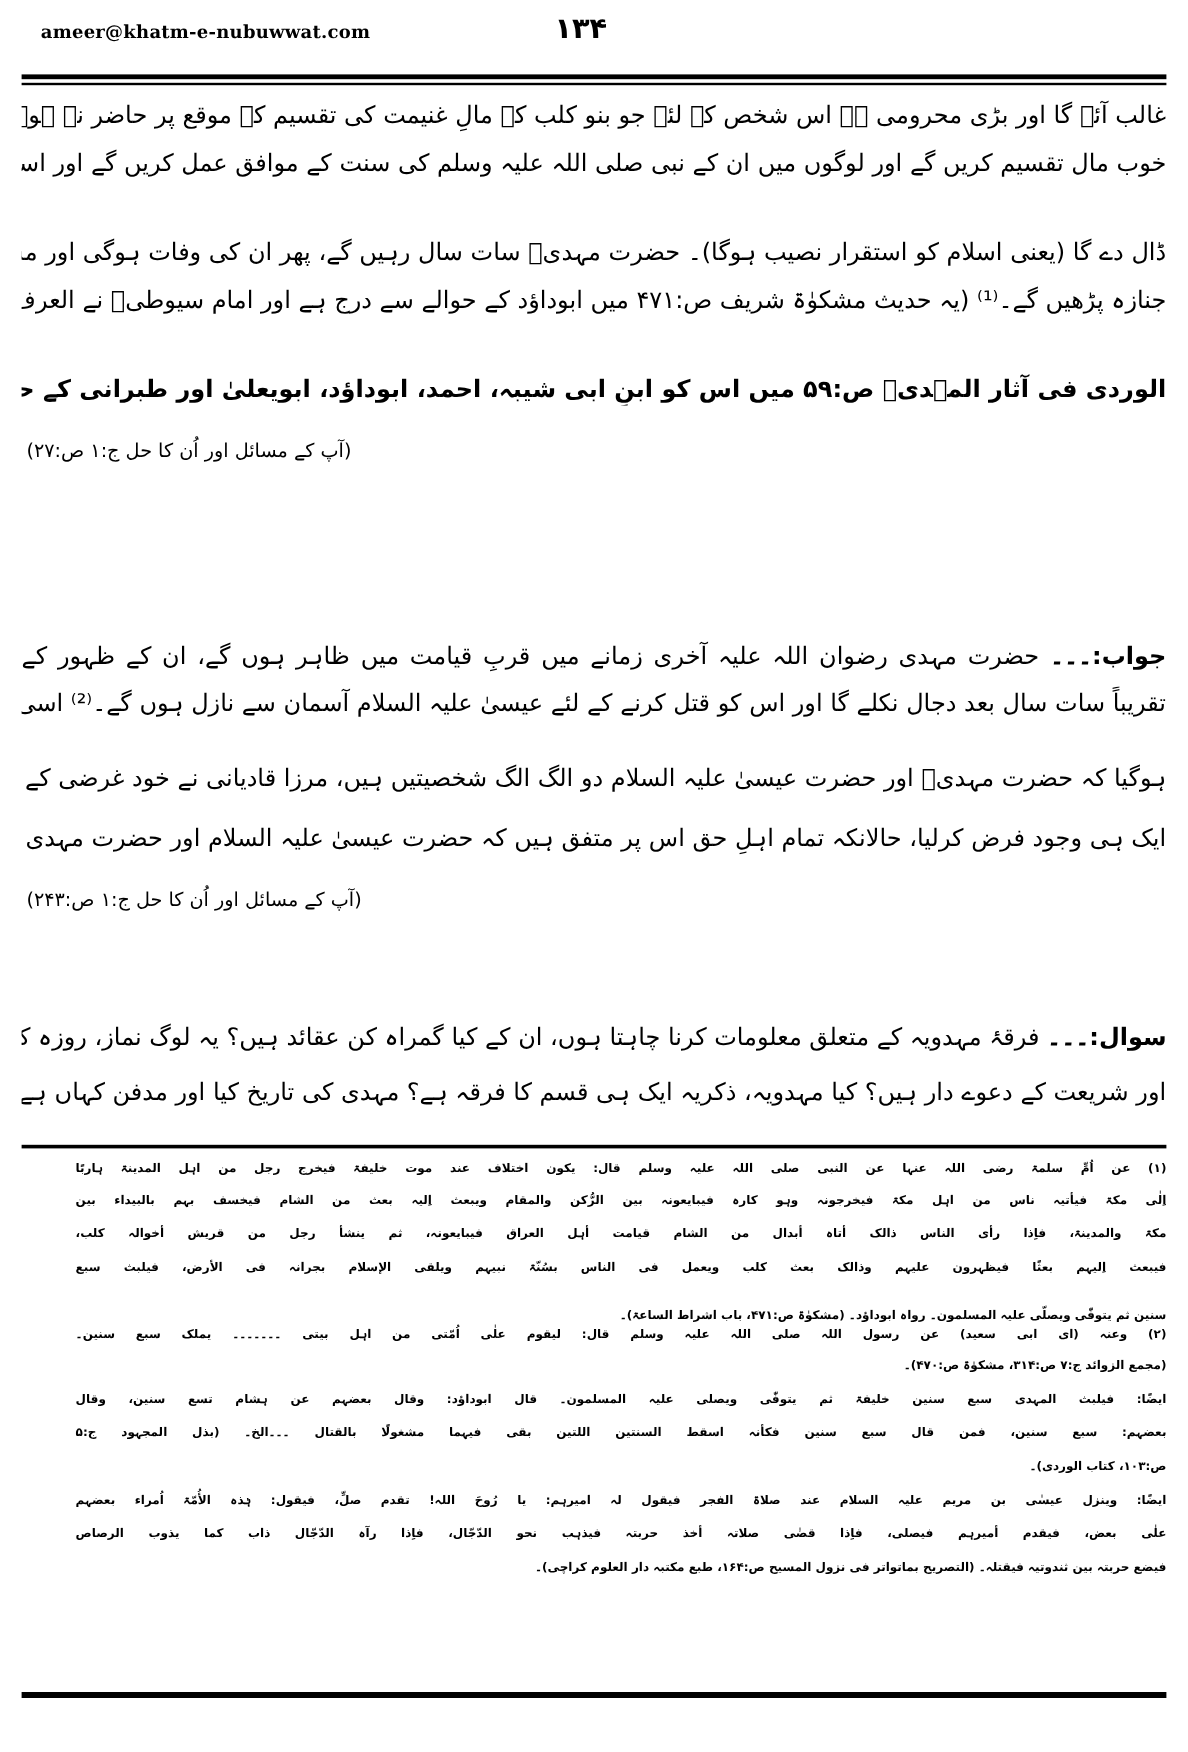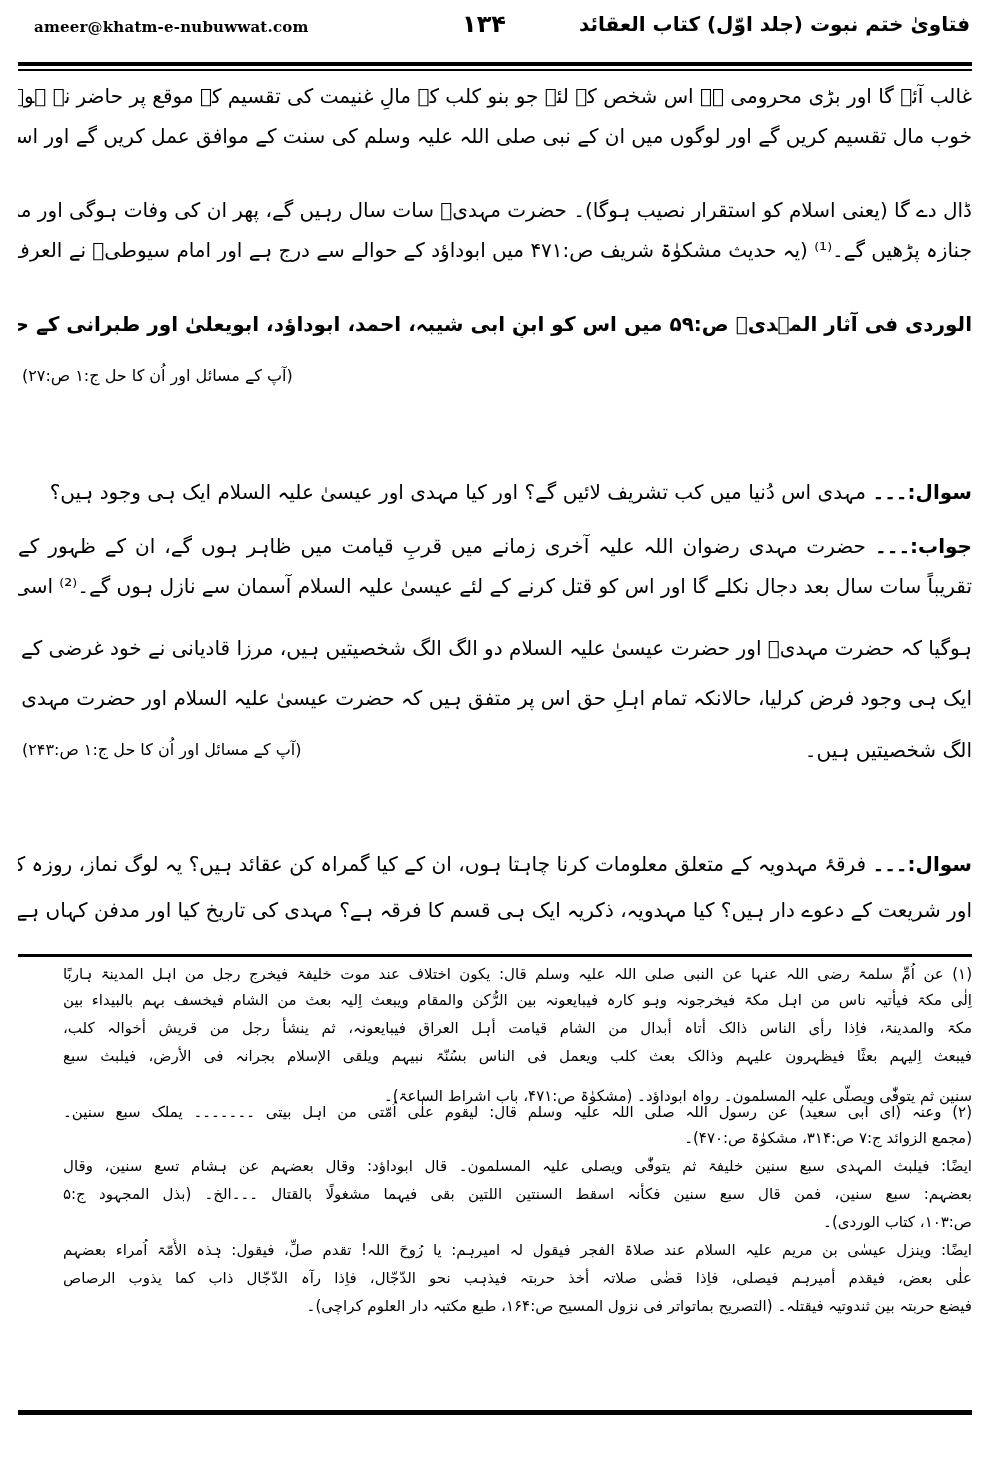--- a/index.html
+++ b/index.html
@@ -15,63 +15,57 @@
   .hdr-rule-thin { position: absolute; left: 18px; right: 18px; top: 69px; height: 2px; background: #000; }
   .line { position: absolute; left: 18px; right: 18px; font-size: 20px; line-height: 28px; white-space: nowrap; overflow: hidden; text-align: justify; text-align-last: justify; direction: rtl; font-family: "DejaVu Sans", sans-serif; }
   .line.last { text-align-last: right; }
   .bold { font-weight: bold; }
   .ref { position: absolute; left: 22px; font-family: "DejaVu Sans", sans-serif; font-size: 16px; direction: rtl; white-space: nowrap; }
   .heading1 { position: absolute; right: 22px; top: 412px; font-family: "DejaVu Serif", serif; font-weight: bold; font-size: 30px; direction: rtl; white-space: nowrap; }
   .heading2 { position: absolute; right: 22px; top: 798px; font-family: "DejaVu Serif", serif; font-weight: bold; font-size: 30px; direction: rtl; white-space: nowrap; }
   .label { font-weight: bold; }
 
   .fn-rule { position: absolute; left: 18px; right: 18px; top: 954px; height: 3px; background: #000; }
-  .fn { position: absolute; left: 18px; right: 18px; font-family: "DejaVu Sans", sans-serif; font-weight: normal; font-size: 15px; line-height: 25px; direction: rtl; white-space: nowrap; overflow: hidden; text-align: justify; text-align-last: justify; margin-left: 45px; }
+  .fn { position: absolute; left: 18px; right: 18px; font-family: "DejaVu Sans", sans-serif; font-weight: bold; font-size: 10px; line-height: 25px; direction: rtl; white-space: nowrap; overflow: hidden; text-align: justify; text-align-last: justify; margin-left: 45px; }
   .fn.last { text-align-last: right; }
 
   .ftr-rule { position: absolute; left: 18px; right: 18px; top: 1410px; height: 5px; background: #000; }
   .ftr { position: absolute; top: 1427px; font-family: "DejaVu Serif", serif; font-weight: bold; font-size: 14px; white-space: nowrap; margin-top: 33px; }
   .ftr-left { left: 18px; }
   .ftr-center { left: 375px; }
   .ftr-right { right: 18px; }
 </style>
 </head>
 <body>
 
 <div class="page">
 
   <div class="hdr">
     <span class="hdr-email">ameer@khatm-e-nubuwwat.com</span>
     <span class="hdr-page">۱۳۴</span>
-    <span class="hdr-title">فتاویٰ ختم نبوت (جلد اوّل) کتاب العقائد</span>
   </div>
   <div class="hdr-rule-thick"></div>
   <div class="hdr-rule-thin"></div>
 
   <div>
     <div class="line" style="top:82px">غالب آئے گا اور بڑی محرومی ہے اس شخص کے لئے جو بنو کلب کے مالِ غنیمت کی تقسیم کے موقع پر حاضر نہ ہو۔ پس حضرت مہدیؓ</div>
     <div class="line" style="top:122px">خوب مال تقسیم کریں گے اور لوگوں میں ان کے نبی صلی اللہ علیہ وسلم کی سنت کے موافق عمل کریں گے اور اسلام اپنی گردن زمین پر</div>
     <div class="line" style="top:196px">ڈال دے گا (یعنی اسلام کو استقرار نصیب ہوگا)۔ حضرت مہدیؓ سات سال رہیں گے، پھر ان کی وفات ہوگی اور مسلمان ان کی نمازِ</div>
     <div class="line" style="top:236px">جنازہ پڑھیں گے۔⁽¹⁾ (یہ حدیث مشکوٰۃ شریف ص:۴۷۱ میں ابوداؤد کے حوالے سے درج ہے اور امام سیوطیؒ نے العرف</div>
     <div class="line last bold" style="top:310px">الوردی فی آثار المہدیؒ ص:۵۹ میں اس کو ابنِ ابی شیبہ، احمد، ابوداؤد، ابویعلیٰ اور طبرانی کے حوالے سے نقل کیا ہے)۔</div>
   </div>
   <div class="ref" style="top:366px">(آپ کے مسائل اور اُن کا حل ج:۱ ص:۲۷)</div>
 
-  <div class="line last" style="top:478px">
-    <span class="label">سوال:۔۔۔</span>
-    <span>مہدی اس دُنیا میں کب تشریف لائیں گے؟ اور کیا مہدی اور عیسیٰ علیہ السلام ایک ہی وجود ہیں؟</span>
-  </div>
   <div class="line" style="top:532px">
     <span class="label">جواب:۔۔۔</span>
     <span>حضرت مہدی رضوان اللہ علیہ آخری زمانے میں قربِ قیامت میں ظاہر ہوں گے، ان کے ظہور کے</span>
   </div>
   <div class="line" style="top:572px">تقریباً سات سال بعد دجال نکلے گا اور اس کو قتل کرنے کے لئے عیسیٰ علیہ السلام آسمان سے نازل ہوں گے۔⁽²⁾ اسی سے یہ بھی معلوم</div>
   <div class="line" style="top:634px">ہوگیا کہ حضرت مہدیؓ اور حضرت عیسیٰ علیہ السلام دو الگ الگ شخصیتیں ہیں، مرزا قادیانی نے خود غرضی کے لئے عیسیٰ اور مہدی کو</div>
   <div class="line" style="top:684px">ایک ہی وجود فرض کرلیا، حالانکہ تمام اہلِ حق اس پر متفق ہیں کہ حضرت عیسیٰ علیہ السلام اور حضرت مہدی علیہ الرضوان دونوں الگ</div>
-  <div class="line last" style="top:736px">الگ شخصیتیں ہیں۔</div>
   <div class="ref" style="top:740px">(آپ کے مسائل اور اُن کا حل ج:۱ ص:۲۴۳)</div>
 
   <div class="line" style="top:850px">
     <span class="label">سوال:۔۔۔</span>
     <span>فرقۂ مہدویہ کے متعلق معلومات کرنا چاہتا ہوں، ان کے کیا گمراہ کن عقائد ہیں؟ یہ لوگ نماز، روزہ کے پابند</span>
   </div>
   <div class="line last" style="top:896px">اور شریعت کے دعوے دار ہیں؟ کیا مہدویہ، ذکریہ ایک ہی قسم کا فرقہ ہے؟ مہدی کی تاریخ کیا اور مدفن کہاں ہے؟</div>
 
   <div class="fn-rule"></div>
   <div>

